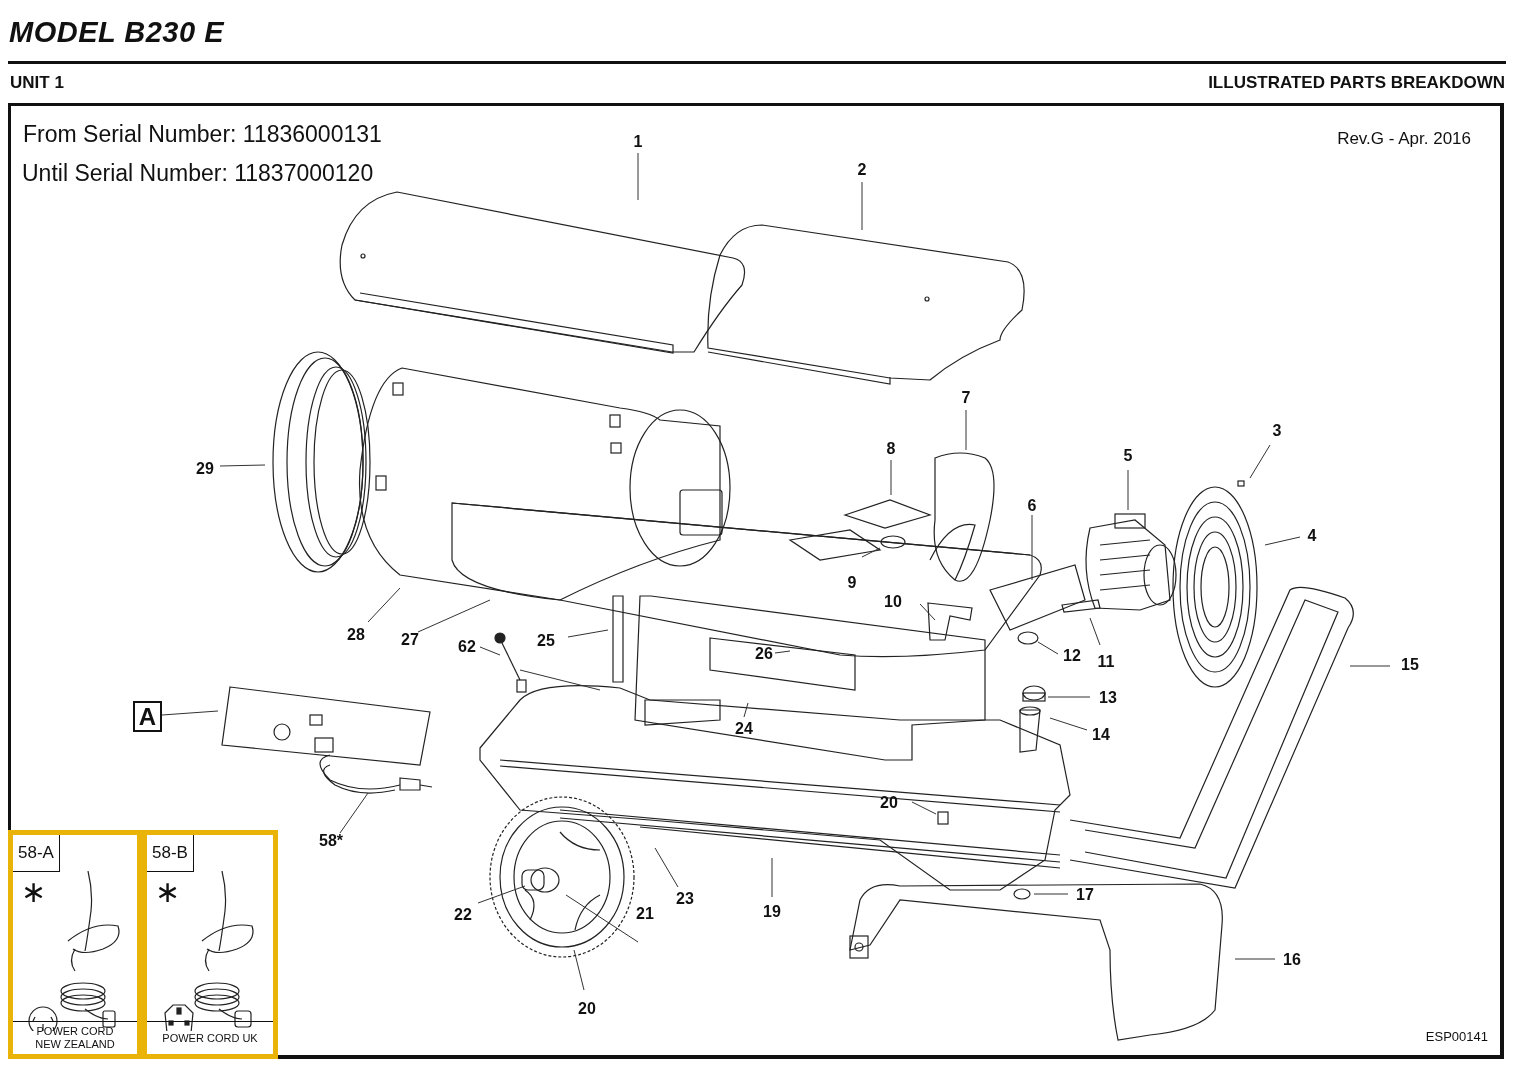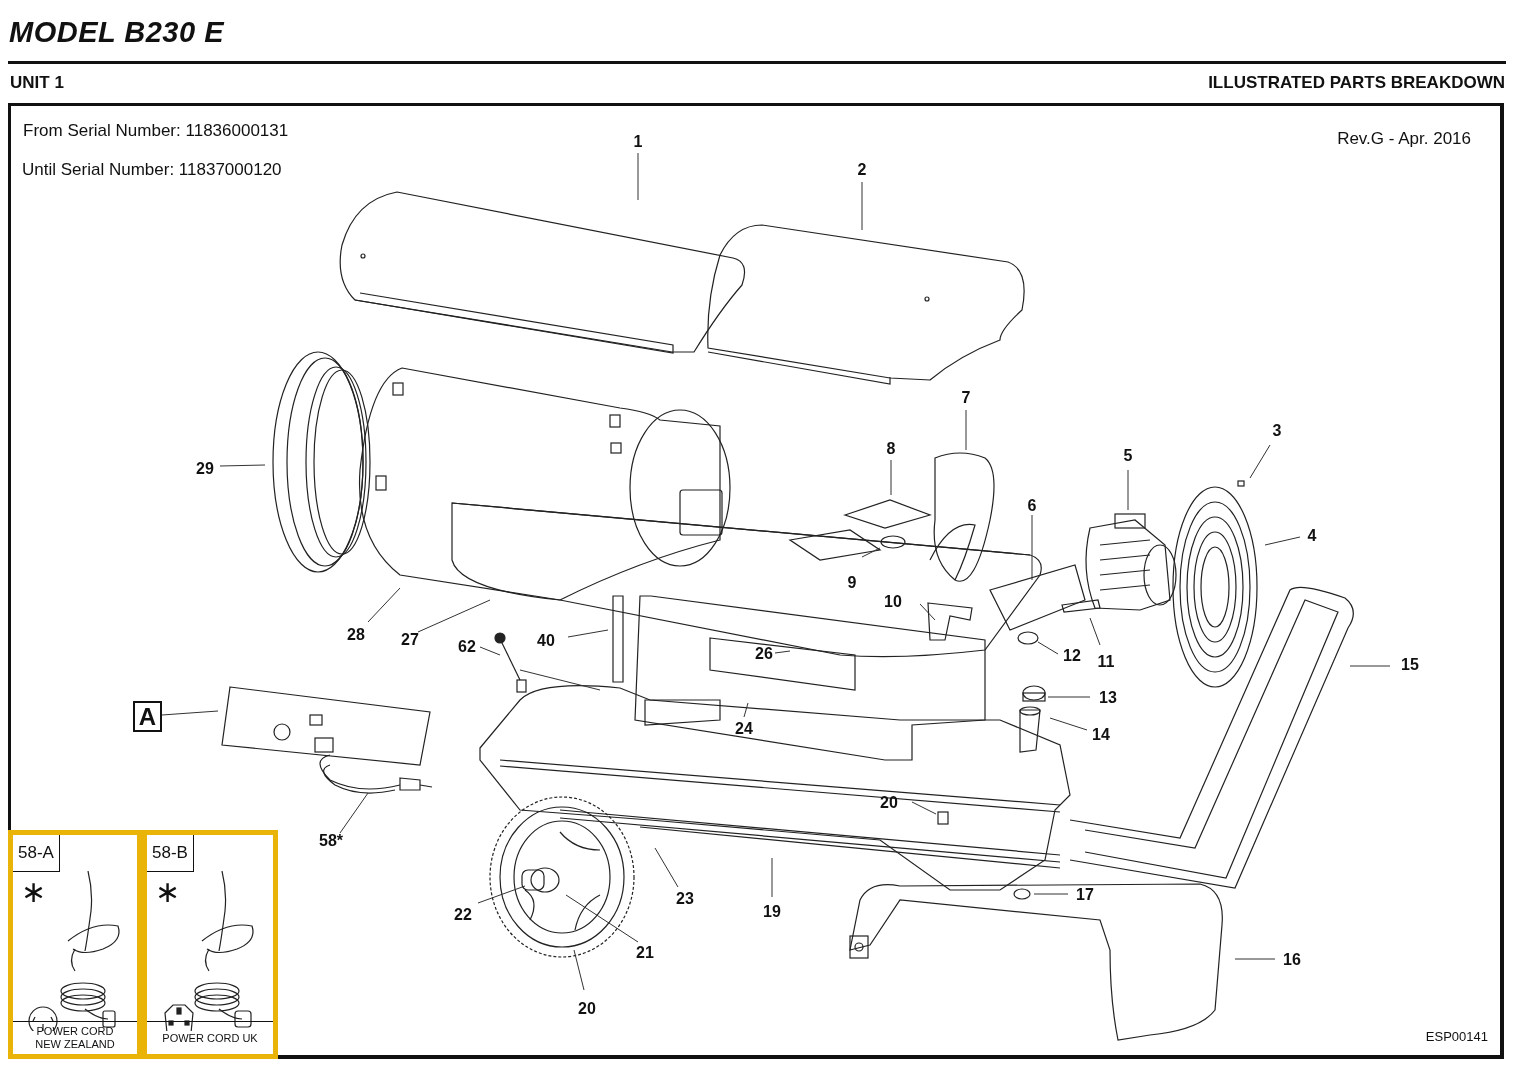--- a/index.html
+++ b/index.html
@@ -5,21 +5,21 @@
   html, body { margin:0; padding:0; background:#ffffff; }
   body { width:1516px; height:1070px; position:relative; overflow:hidden;
          font-family:"Liberation Sans", sans-serif; color:#111; }
   .title { position:absolute; left:9px; top:16px; font-size:29px; font-weight:bold;
            font-style:italic; letter-spacing:0.5px; }
   .rule { position:absolute; left:8px; top:61px; width:1498px; height:3px; background:#111; }
   .unit { position:absolute; left:10px; top:73px; font-size:17px; font-weight:bold; }
   .ipb  { position:absolute; right:11px; top:73px; font-size:17px; font-weight:bold; }
   .frame { position:absolute; left:8px; top:103px; width:1496px; height:956px;
            border:3px solid #111; box-sizing:border-box; border-right-width:4px; border-bottom-width:4px; }
-  .serial { position:absolute; font-size:17px; }
+  .serial { position:absolute; font-size:23px; }
   .rev { position:absolute; right:45px; top:129px; font-size:17px; }
   .esp { position:absolute; right:28px; top:1029px; font-size:13px; }
   svg.drawing { position:absolute; left:0; top:0; }
   .callout { position:absolute; font-size:16px; font-weight:bold; transform:translate(-50%,-50%); white-space:nowrap; }
   .boxA { position:absolute; left:133px; top:701px; width:25px; height:27px; border:2px solid #111;
           font-size:24px; font-weight:bold; text-align:center; line-height:27px; box-sizing:content-box; }
   .cordbox { position:absolute; top:830px; height:229px; border:5px solid #eab308; box-sizing:border-box; background:#fff; }
   .cordtag { position:absolute; left:0; top:0; padding:0 5px; height:36px; line-height:36px;
              border-right:1px solid #111; border-bottom:1px solid #111; font-size:17px; }
   .cordstar { position:absolute; left:8px; top:42px; font-size:30px; line-height:30px; }
@@ -234,25 +234,25 @@
 <div class="callout" style="left:1106px;top:656px;margin-top:6px;">11</div>
 <div class="callout" style="left:1072px;top:656px;">12</div>
 <div class="callout" style="left:1108px;top:698px;">13</div>
 <div class="callout" style="left:1101px;top:735px;">14</div>
 <div class="callout" style="left:1410px;top:665px;">15</div>
 <div class="callout" style="left:1292px;top:960px;">16</div>
 <div class="callout" style="left:1085px;top:895px;">17</div>
 <div class="callout" style="left:889px;top:803px;">20</div>
 <div class="callout" style="left:772px;top:912px;">19</div>
 <div class="callout" style="left:587px;top:1009px;">20</div>
-<div class="callout" style="left:645px;top:953px;text-align:center;">21</div>
+<div class="callout" style="left:645px;top:914px;text-align:center;">21</div>
 <div class="callout" style="left:463px;top:915px;">22</div>
 <div class="callout" style="left:685px;top:899px;">23</div>
 <div class="callout" style="left:744px;top:729px;">24</div>
-<div class="callout" style="left:546px;top:641px;">40</div>
+<div class="callout" style="left:546px;top:641px;">25</div>
 <div class="callout" style="left:764px;top:654px;">26</div>
 <div class="callout" style="left:410px;top:640px;">27</div>
 <div class="callout" style="left:356px;top:635px;">28</div>
 <div class="callout" style="left:205px;top:469px;">29</div>
 <div class="callout" style="left:331px;top:841px;">58*</div>
 <div class="callout" style="left:467px;top:647px;">62</div>
 
 <div class="boxA">A</div>
 
 <div class="cordbox" style="left:8px;width:134px;">

